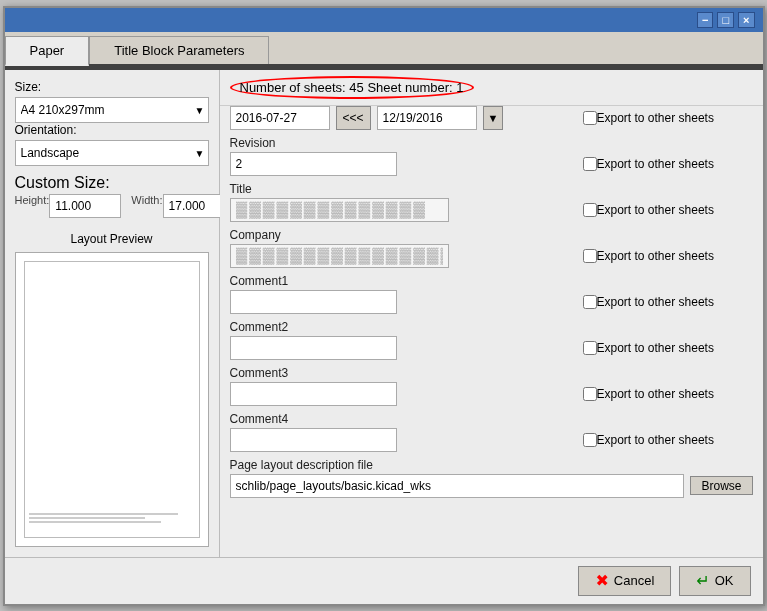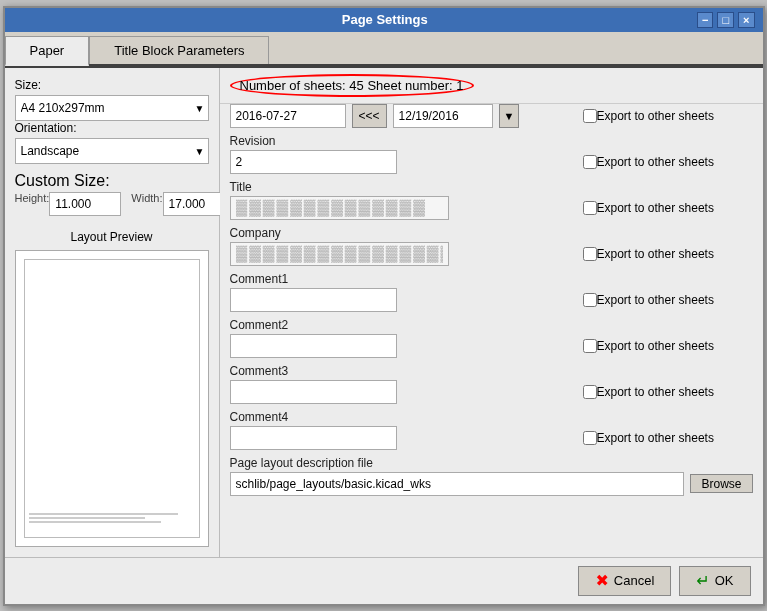--- a/index.html
+++ b/index.html
@@ -46,21 +46,21 @@
     .title-bar-controls span {
       cursor: pointer;
       padding: 1px 4px;
       background: #5a8acc;
       border: 1px solid #2a4e8a;
       color: white;
     }
     .tabs {
       display: flex;
       background: #d4d0c8;
-      border-bottom: 4px solid #404040;
+      border-bottom: 6px solid #404040;
     }
     .tab {
       padding: 6px 24px;
       cursor: pointer;
       border: 1px solid #999;
       border-bottom: none;
       margin-top: 4px;
       background: #d4d0c8;
       font-size: 13px;
     }
@@ -121,21 +121,21 @@
       border: 1px solid #aaa;
       background: white;
       padding: 2px 5px;
       font-size: 12px;
     }
     .field-input.blurred {
       color: #ccc;
       background: #f5f5f5;
     }
     .date-input {
-      width: 116px;
+      width: 100px;
       flex: none;
       height: 24px;
       border: 1px solid #aaa;
       background: white;
       padding: 2px 5px;
       font-size: 12px;
     }
     .date-btn {
       height: 24px;
       padding: 0 6px;
@@ -321,21 +321,20 @@
       text-align: right;
     }
   </style>
 </head>
 <body>
 
 <div class="window">
 
   <div class="title-bar">
     <span style="width:60px"></span>
-    <span class="title-bar-title">Page Settings</span>
     <div class="title-bar-controls">
       <span>−</span>
       <span>□</span>
       <span>×</span>
     </div>
   </div>
 
   <div class="tabs">
     <div class="tab active">Paper</div>
     <div class="tab">Title Block Parameters</div>

